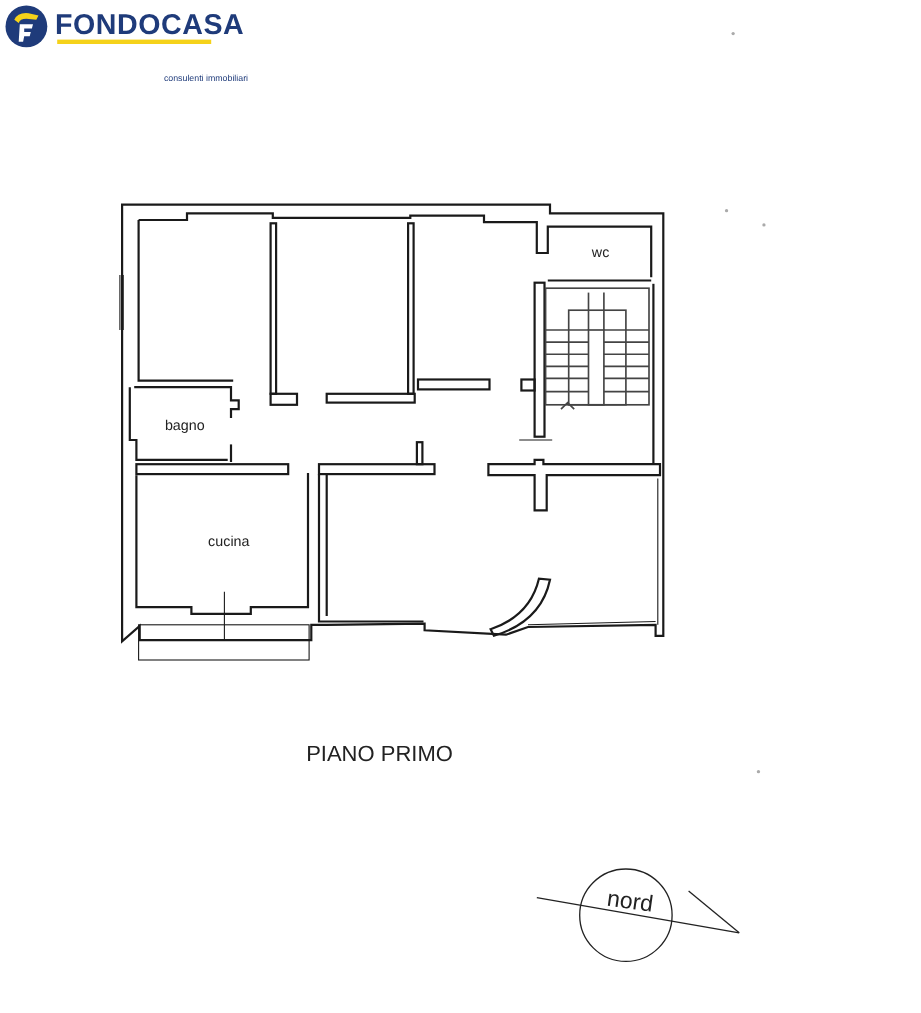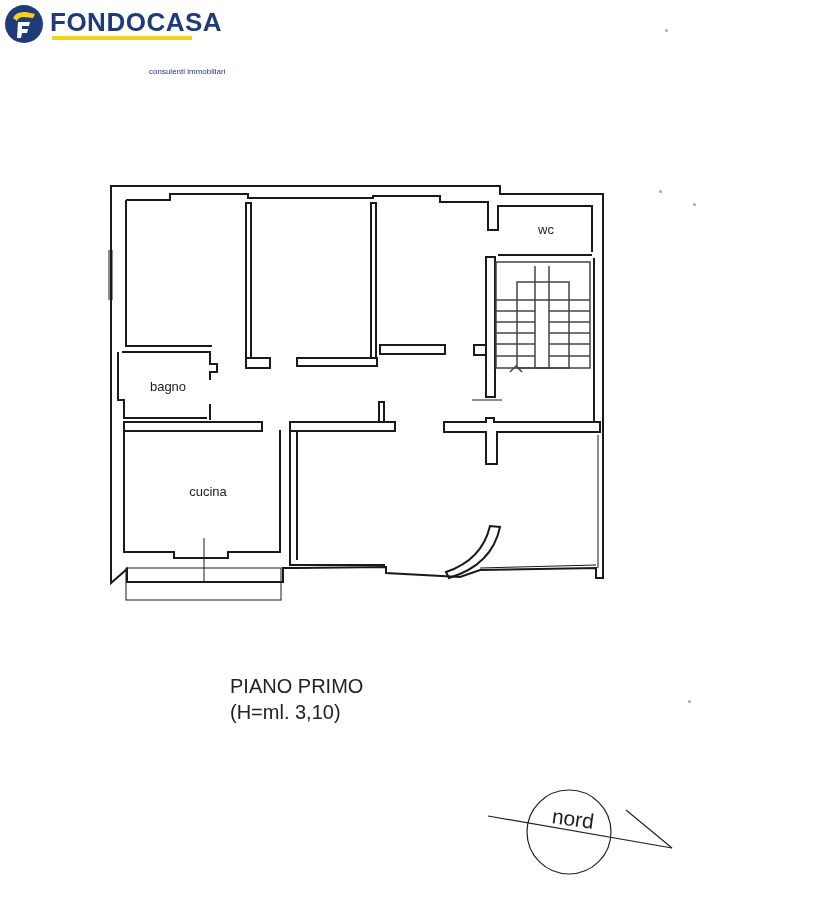--- a/index.html
+++ b/index.html
@@ -6,21 +6,21 @@
   body { width: 837px; height: 921px; position: relative; overflow: hidden;
          font-family: "Liberation Sans", sans-serif; }
   .logo { position: absolute; left: 4px; top: 4px; width: 230px; height: 44px; }
   .logo-mark { position: absolute; left: 0; top: 0; width: 40px; height: 40px; }
   .logo-name { position: absolute; left: 46px; top: 4px; font-size: 26px; font-weight: bold;
                letter-spacing: 0.5px; color: #1f3b7a; line-height: 28px; }
   .logo-bar { position: absolute; left: 48px; top: 32px; width: 140px; height: 4px; }
   .logo-tag { position: absolute; left: 145px; top: 31px; font-size: 8px; color: #1f3b7a; margin-top: 32px; }
   svg.plan { position: absolute; left: 0; top: 0; }
   .room-label { font-family: "Liberation Sans", sans-serif; font-size: 13px; fill: #222; }
-  .title { position: absolute; left: 230px; top: 673px; width: 230px; 
+  .title { position: absolute; left: 230px; top: 673px; width: 230px; text-align: center;
            font-size: 20px; color: #222; line-height: 26px; }
   .stray { position: absolute; width: 3px; height: 3px; background: #aaa; border-radius: 50%; }
 </style>
 </head>
 <body>
 
 <div class="logo">
   <svg class="logo-mark" viewBox="0 0 40 40">
     <circle cx="20" cy="20" r="19" fill="#1f3b7a"></circle>
     <path d="M9 14 Q12 7 22 8 L31 10 L29 14 L20 13 Q14 13 13 17 Z" fill="#f5d21a"></path>
@@ -110,19 +110,18 @@
   <g fill="none" stroke="#222" stroke-width="1.2">
     <circle cx="569" cy="832" r="42"></circle>
     <line x1="488" y1="816" x2="672" y2="848"></line>
     <line x1="626" y1="810" x2="672" y2="848"></line>
   </g>
   <text x="572" y="826" text-anchor="middle" transform="rotate(8 572 826)" font-family="Liberation Sans, sans-serif" font-size="21" fill="#222">nord</text>
 </svg>
 
 <div class="title">
   <div>PIANO PRIMO</div>
-  <div>(H=ml. 3,10)</div>
 </div>
 
 <div class="stray" style="left:665px;top:29px"></div>
 <div class="stray" style="left:659px;top:190px"></div>
 <div class="stray" style="left:693px;top:203px"></div>
 <div class="stray" style="left:688px;top:700px"></div>
 
 </body></html>

